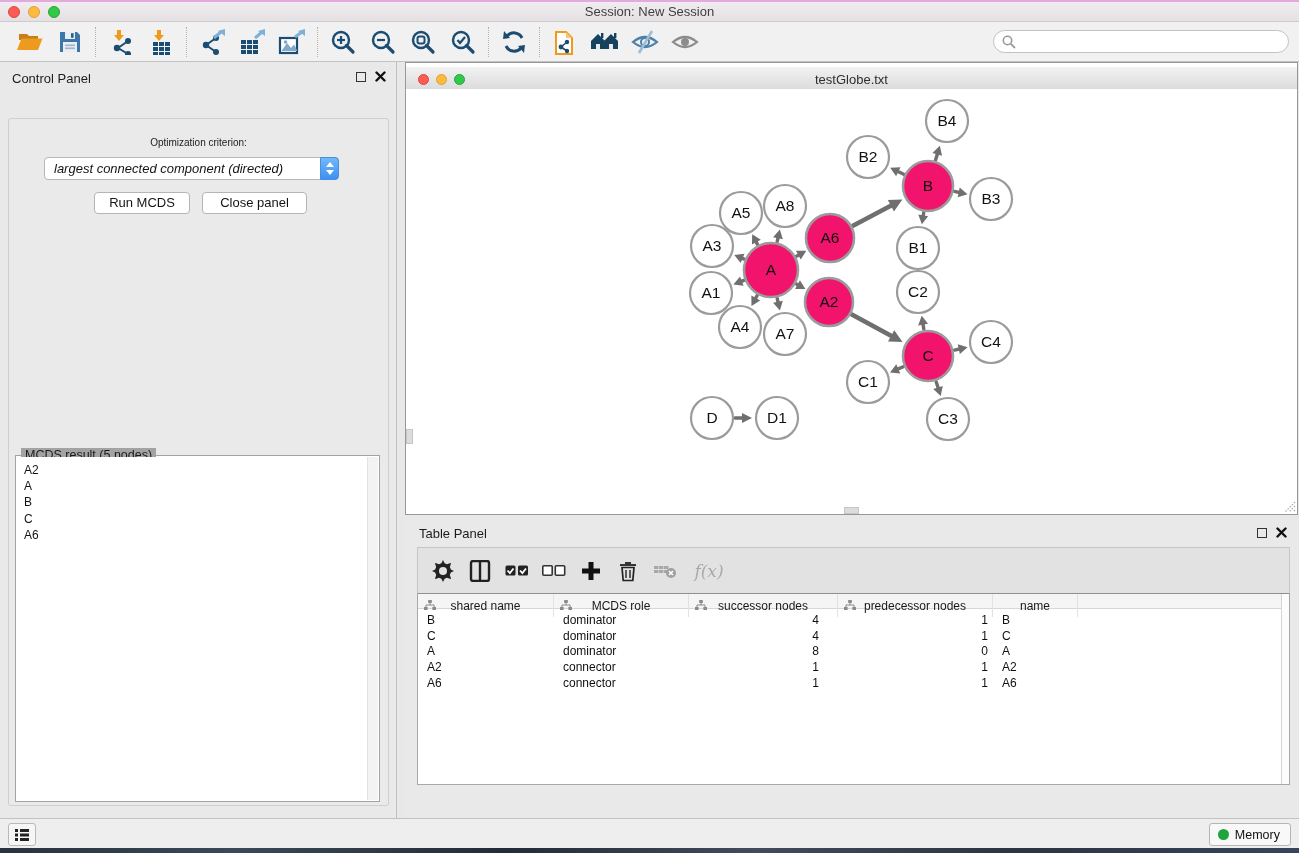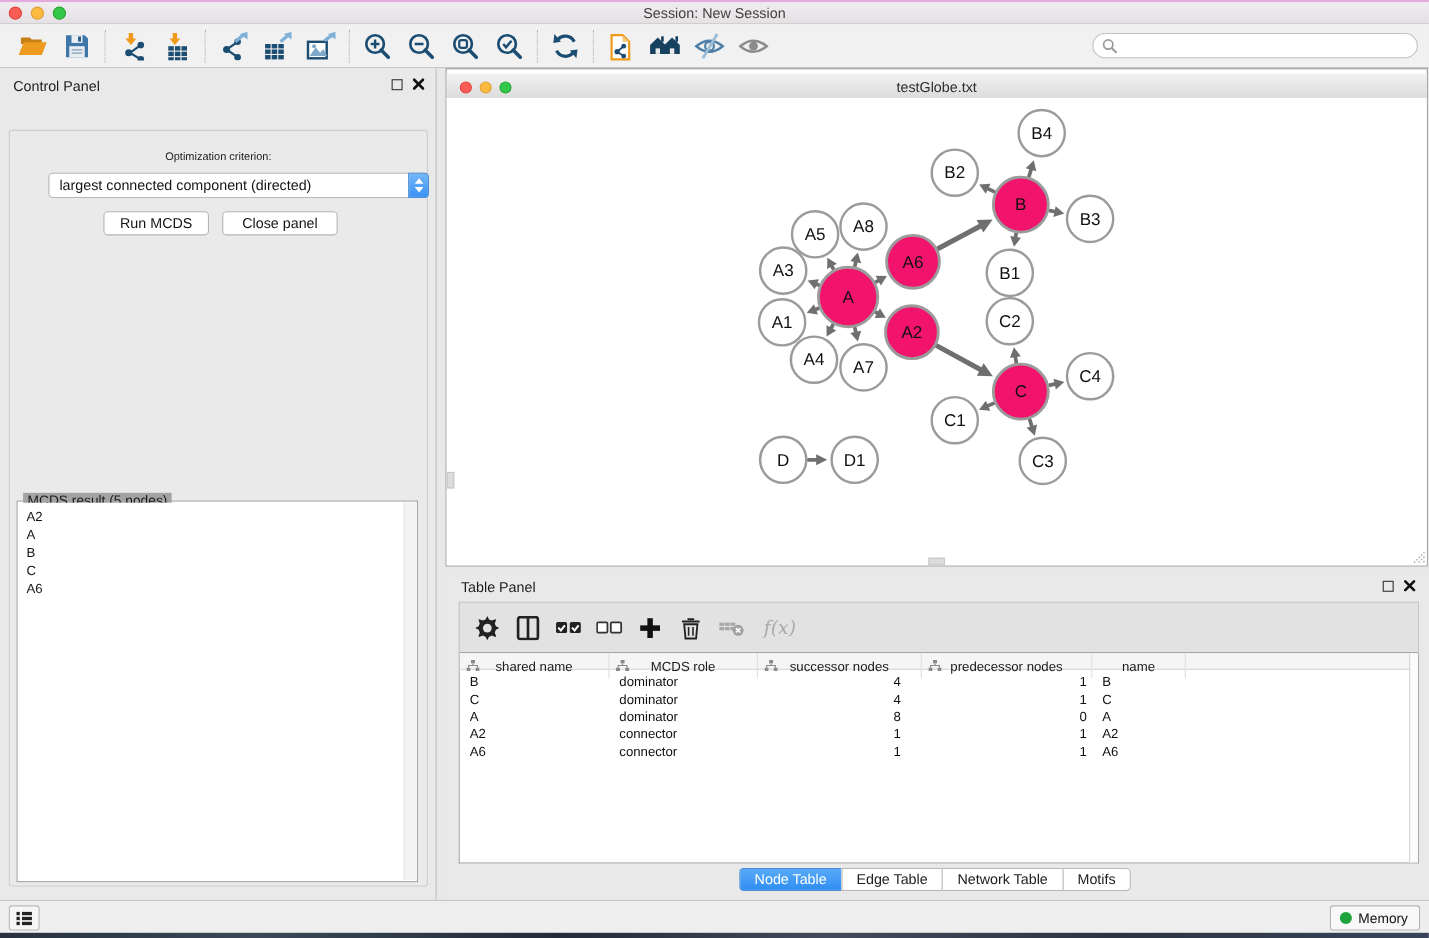--- a/index.html
+++ b/index.html
@@ -59,23 +59,23 @@
   .seg.selected { background:linear-gradient(#59aaf8,#2f8ef2); color:#fff; border-color:#4a8fd6; }
 
   .cp-tabs { left:77px; top:34px; }
 
   .cp-inner {
     position:absolute; left:8px; right:7px; top:56px; bottom:12px;
     background:#eaeaea; border:1px solid #cfcfcf; border-radius:3px;
   }
   .opt-label { position:absolute; top:18px; left:0; right:0; text-align:center; font-size:10px; color:#1b1b1b; }
   .opt-select {
-    position:absolute; left:35px; top:38px; width:346px; height:23px;
+    position:absolute; left:35px; top:38px; width:295px; height:23px;
     background:#fff; border:1px solid #b7b7b7; border-radius:4px;
-    display:flex; align-items:center;
+    display:flex; align-items:center;font-style:italic;
   }
   .opt-select .val { font-size:13px; color:#141414; padding-left:9px; flex:1; white-space:nowrap; overflow:hidden; }
   .stepper {
     width:19px; height:23px; margin:-1px -1px -1px 0; border-radius:0 4px 4px 0;
     background:linear-gradient(#74b7fa,#3a91f4); position:relative; border:1px solid #4a8fd6;
   }
   .stepper .up, .stepper .dn { position:absolute; left:4.5px; width:0; height:0; border-left:4px solid transparent; border-right:4px solid transparent; }
   .stepper .up { top:4px; border-bottom:5px solid #fff; }
   .stepper .dn { bottom:4px; border-top:5px solid #fff; }
   .cp-btn {
@@ -663,26 +663,20 @@
             <div class="td align-left" style="width: 136px;">A6</div>
             <div class="td align-left" style="width: 135px;">connector</div>
             <div class="td align-right" style="width: 149px;">1</div>
             <div class="td align-right tight" style="width: 155px;">1</div>
             <div class="td align-left" style="width: 85px;">A6</div>
           </div>
         </div>
       <div class="t-scroll"></div>
     </div>
 
-    <div class="seg-tabs tp-tabs">
-      <div class="seg selected">Node Table</div>
-      <div class="seg">Edge Table</div>
-      <div class="seg">Network Table</div>
-      <div class="seg">Motifs</div>
-    </div>
   </div>
 
   <div class="status-bar">
     <div class="status-left-btn">
       <svg width="16" height="14" viewBox="0 0 16 14">
         <g fill="#222">
           <rect x="1" y="1" width="3" height="3"></rect>
             <rect x="6" y="1" width="9" height="3"></rect>
           <rect x="1" y="5.5" width="3" height="3"></rect>
             <rect x="6" y="5.5" width="9" height="3"></rect>

